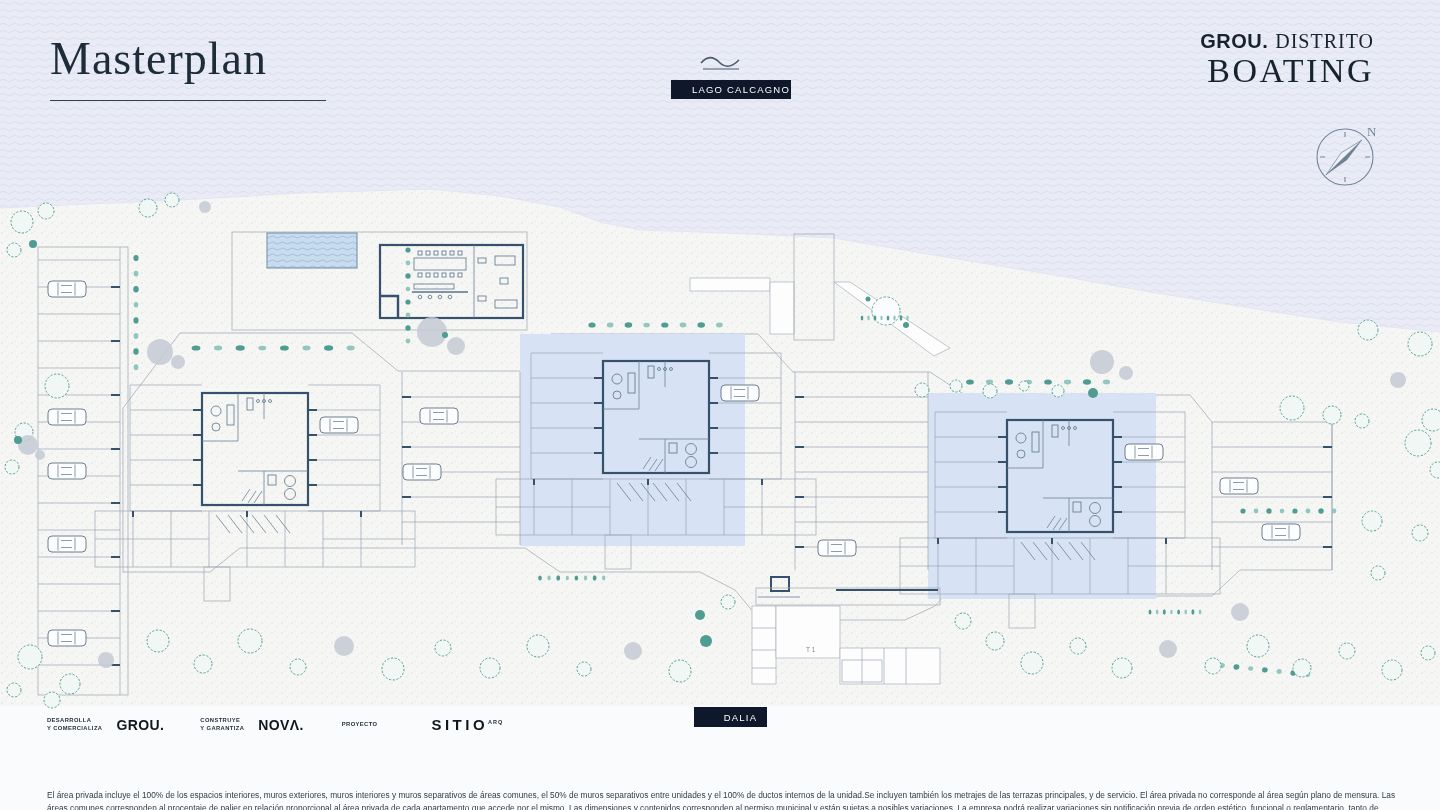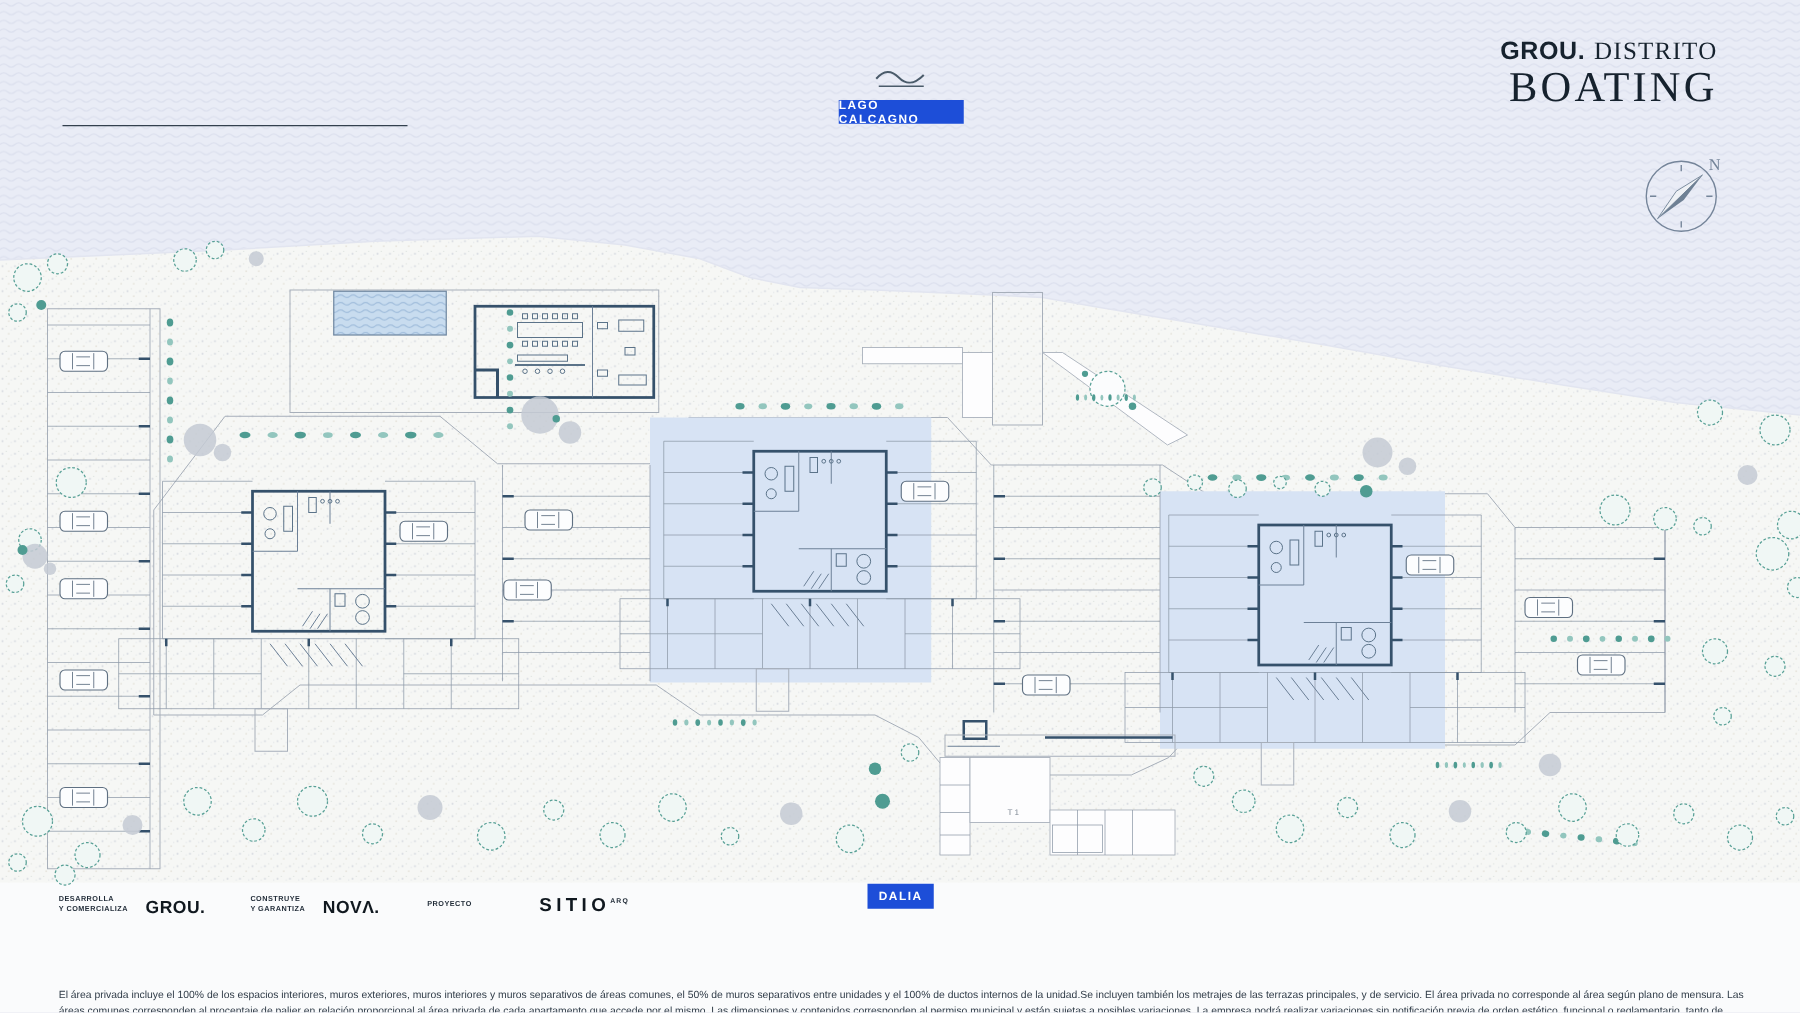--- a/index.html
+++ b/index.html
@@ -24,22 +24,22 @@
   .tds{fill:#93c6be}
   .carb{fill:#fcfdfe;stroke:#5f7082;stroke-width:.9}
   .carl{stroke:#5f7082;stroke-width:.7;fill:none}
   .cmp{stroke:#75859a;stroke-width:1.1;fill:none}
 
   
   .title{position:absolute;left:50px;top:34px;font-family:"Liberation Serif",serif;
          font-size:46px;letter-spacing:1px;color:#1e2b39;line-height:1.1;}
   .title-rule{position:absolute;left:50px;top:100px;width:276px;height:1px;background:#33404e;}
   .wave-ico{position:absolute;left:699px;top:54px;}
-  .badge{position:absolute;background:#1d4ed8;color:#ffffff;display:flex;align-items:center;
-         justify-content:center;font-size:9.5px;letter-spacing:1.2px;font-weight:700;}
+  .badge{position:absolute;background:#0f172a;color:#ffffff;display:flex;align-items:center;
+         justify-content:center;font-size:9.5px;letter-spacing:1.2px;font-weight:400;padding-left:20px;}
   .badge-lake{left:671px;top:80px;width:100px;height:19px;}
   .badge-dalia{left:694px;top:707px;width:53px;height:20px;text-align:center;}
   .brand{position:absolute;right:66px;top:30px;text-align:right;color:#16222e;}
   .brand-line1{display:flex;justify-content:flex-end;align-items:baseline;gap:7px;}
   .brand-grou{font-weight:800;font-size:20px;letter-spacing:.5px;}
   .brand-distrito{font-family:"Liberation Serif",serif;font-size:20px;letter-spacing:1px;}
   .brand-boating{font-family:"Liberation Serif",serif;font-size:34px;letter-spacing:2.5px;line-height:1.05;}
 
   
   .partners{position:absolute;left:47px;top:716px;display:flex;align-items:center;}
@@ -345,20 +345,21 @@
 
     <g>
       <circle cx="1345" cy="157" r="28" class="cmp"></circle>
       <path d="M1345,132 v5 M1345,177 v5 M1320,157 h5 M1365,157 h5" class="cmp"></path>
       <polygon points="1326,175 1362,140 1341,153" fill="#eef1f5" stroke="#6e8094" stroke-width=".7"></polygon>
       <polygon points="1326,175 1362,140 1347,160" fill="#6e8094"></polygon>
       <text x="1367" y="136" font-family="Liberation Serif, serif" font-size="13" fill="#75859a">N</text>
     </g>
   </svg>
 
+  <div class="title">Masterplan</div>
   <div class="title-rule"></div>
 
   <svg class="wave-ico" width="44" height="18" viewBox="0 0 44 18">
     <path d="M2,9 C8,2 14,2 20,8 C26,14 32,14 40,6" stroke="#4a5b6a" stroke-width="1.6" fill="none"></path>
     <path d="M4,15 H40" stroke="#4a5b6a" stroke-width="1.2"></path>
   </svg>
   <div class="badge badge-lake">LAGO CALCAGNO</div>
   <div class="badge badge-dalia">DALIA</div>
 
   <div class="brand">

